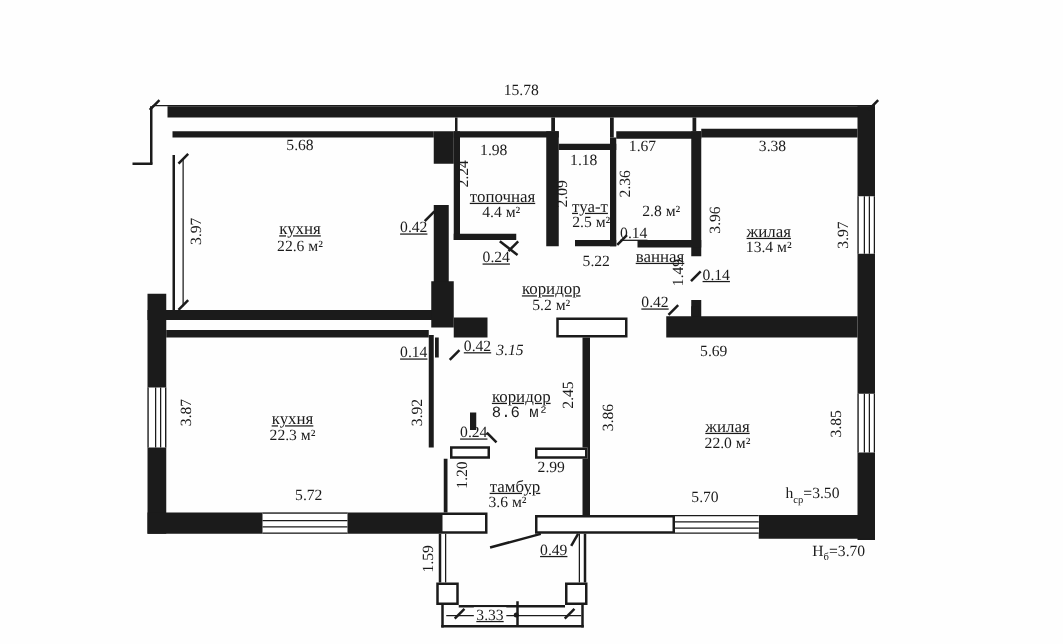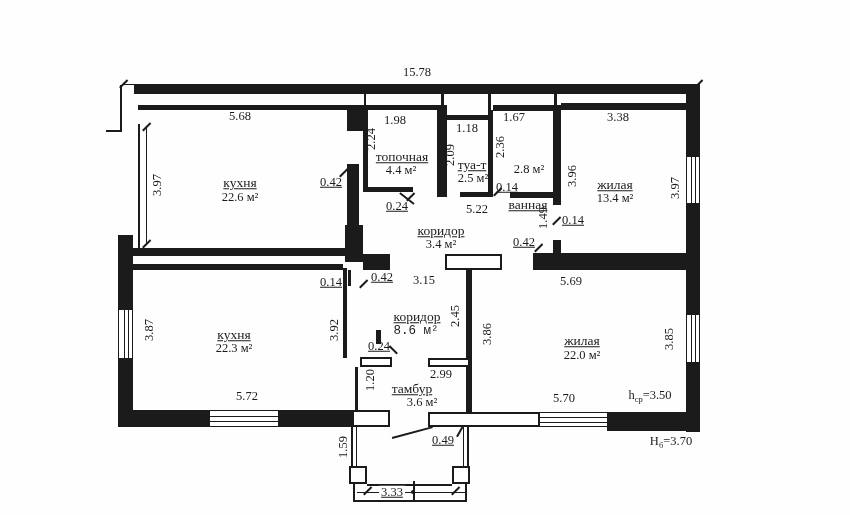--- a/index.html
+++ b/index.html
@@ -142,43 +142,43 @@
   <div class="area" style="left:240px;top:197px;">22.6 м²</div>
   <div class="room" style="left:402px;top:157px;">топочная</div>
   <div class="area" style="left:401px;top:170px;">4.4 м²</div>
   <div class="room" style="left:472px;top:165px;">туа-т</div>
   <div class="area" style="left:473px;top:178px;">2.5 м²</div>
   <div class="room" style="left:528px;top:157px;margin-top:48px;">ванная</div>
   <div class="area" style="left:529px;top:169px;">2.8 м²</div>
   <div class="room" style="left:615px;top:185px;">жилая</div>
   <div class="area" style="left:615px;top:198px;">13.4 м²</div>
   <div class="room" style="left:441px;top:231px;">коридор</div>
-  <div class="area" style="left:441px;top:244px;">3.4 м²</div>
+  <div class="area" style="left:441px;top:244px;">5.2 м²</div>
   <div class="room" style="left:234px;top:335px;">кухня</div>
   <div class="area" style="left:234px;top:348px;">22.3 м²</div>
   <div class="room" style="left:417px;top:317px;">коридор</div>
   <div class="area" style="left:416px;top:331px;font-family:Liberation Mono, monospace;">8.6 м²</div>
   <div class="room" style="left:582px;top:341px;">жилая</div>
   <div class="area" style="left:582px;top:355px;">22.0 м²</div>
   <div class="room" style="left:412px;top:389px;">тамбур</div>
-  <div class="area" style="left:422px;top:402px;">3.6 м²</div>
+  <div class="area" style="left:406px;top:402px;">3.6 м²</div>
 
   <div class="lbl" style="left:417px;top:72px;">15.78</div>
   <div class="lbl" style="left:240px;top:116px;">5.68</div>
   <div class="lbl" style="left:395px;top:120px;">1.98</div>
   <div class="lbl" style="left:467px;top:128px;">1.18</div>
   <div class="lbl" style="left:514px;top:117px;">1.67</div>
   <div class="lbl" style="left:618px;top:117px;">3.38</div>
   <div class="lbl u" style="left:331px;top:182px;">0.42</div>
   <div class="lbl u" style="left:397px;top:206px;">0.24</div>
   <div class="lbl" style="left:477px;top:209px;">5.22</div>
   <div class="lbl u" style="left:507px;top:187px;">0.14</div>
   <div class="lbl u" style="left:573px;top:220px;">0.14</div>
   <div class="lbl u" style="left:524px;top:242px;">0.42</div>
-  <div class="lbl" style="left:424px;top:280px;">3.15</div>
+  <div class="lbl" style="left:408px;top:280px;font-style:italic;">3.15</div>
   <div class="lbl" style="left:571px;top:281px;">5.69</div>
   <div class="lbl u" style="left:382px;top:277px;">0.42</div>
   <div class="lbl u" style="left:331px;top:282px;">0.14</div>
   <div class="lbl" style="left:247px;top:396px;">5.72</div>
   <div class="lbl u" style="left:379px;top:346px;">0.24</div>
   <div class="lbl" style="left:441px;top:374px;">2.99</div>
   <div class="lbl" style="left:564px;top:398px;">5.70</div>
   <div class="lbl u" style="left:443px;top:440px;">0.49</div>
   <div class="lbl bgw" style="left:392px;top:492px;text-decoration:underline;">3.33</div>
 

